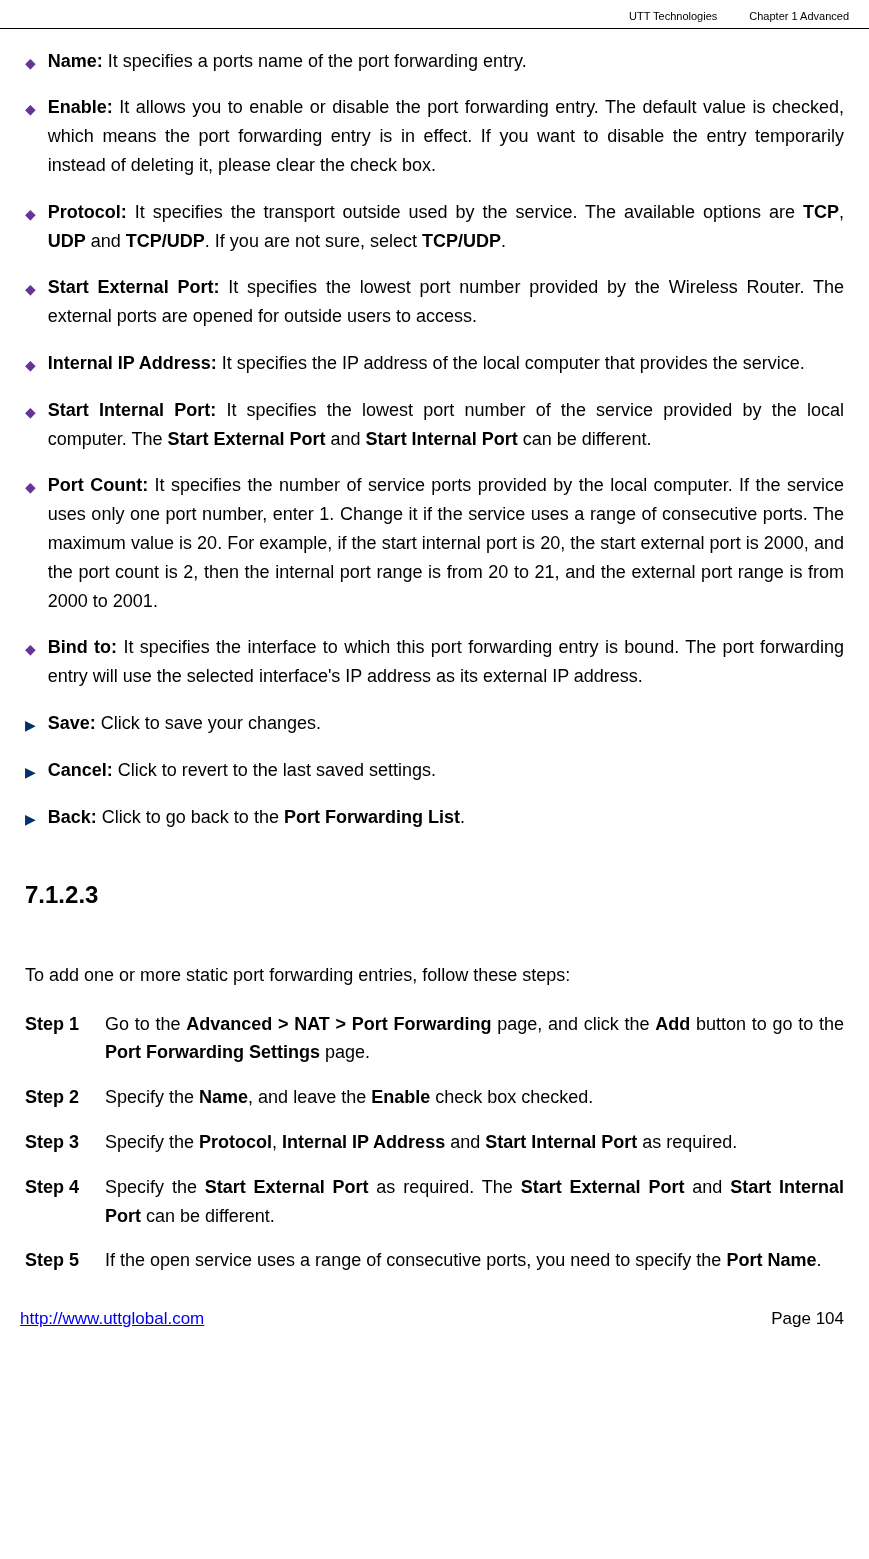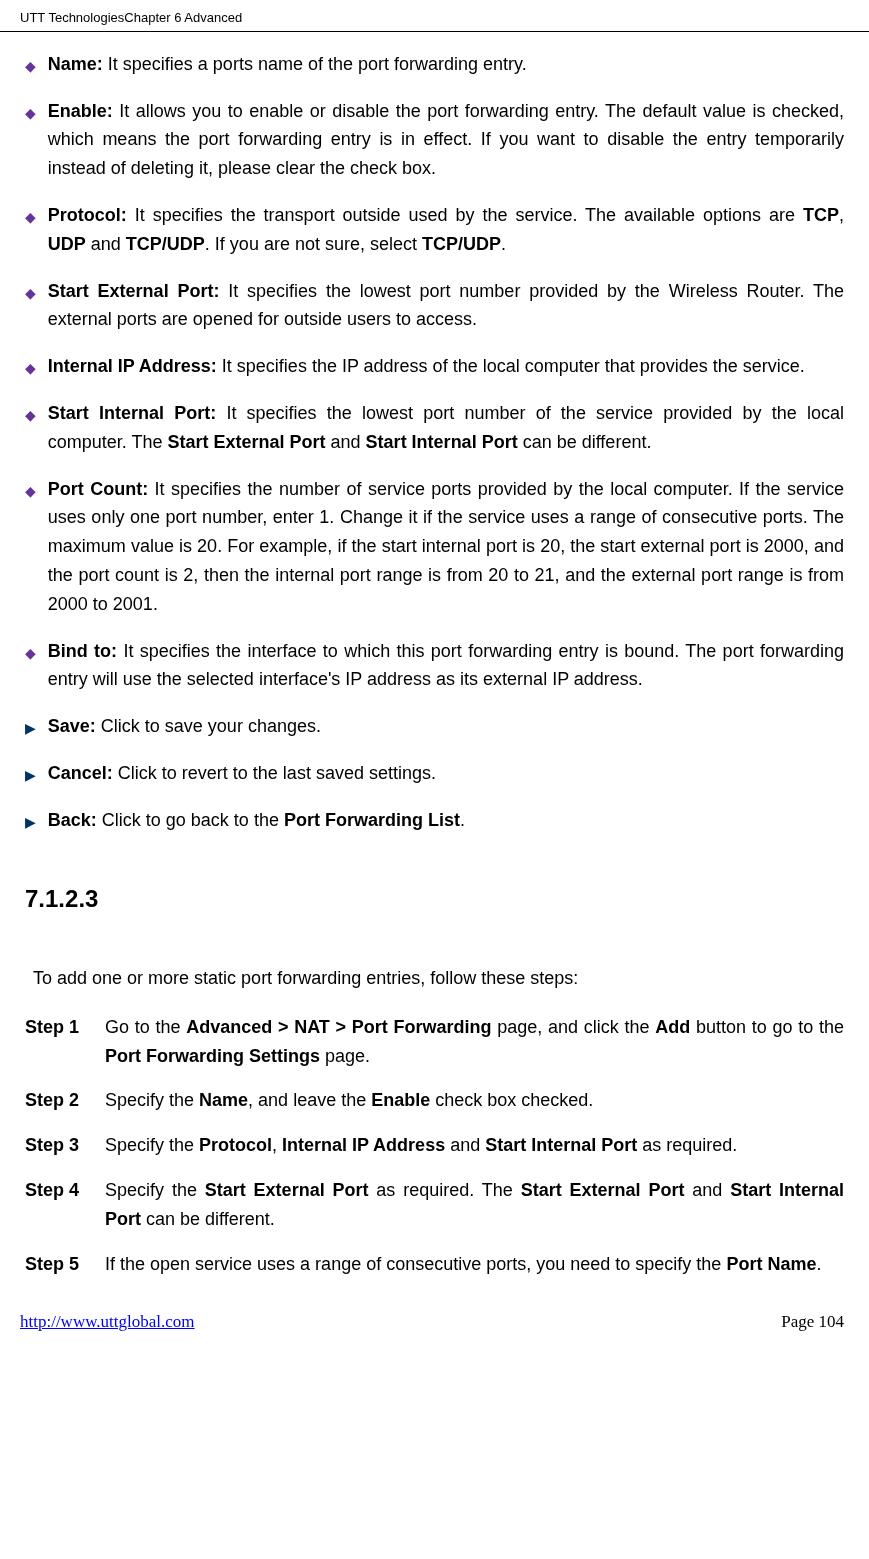--- a/index.html
+++ b/index.html
@@ -6,24 +6,25 @@
       font-family: Arial, sans-serif;
       width: 869px;
       margin: 0;
       padding: 0;
       font-size: 18px;
       line-height: 1.6;
       color: #000;
     }
     .header {
       display: flex;
-      justify-content: flex-start;
+      justify-content: flex-end;
       padding: 8px 20px 2px 20px;
-      font-size: 13px;
+      font-size: 11px;
       border-bottom: 1px solid #000;
+      gap: 32px;
     }
     .content {
       padding: 0 25px;
     }
     .bullet-item {
       display: flex;
       margin-top: 18px;
       text-align: justify;
     }
     .diamond {
@@ -47,56 +48,55 @@
       display: flex;
       font-size: 24px;
       font-weight: bold;
       margin-top: 45px;
       margin-bottom: 46px;
     }
     .section-num {
       min-width: 185px;
     }
     .intro-text {
-      margin: 20px 8px;
+      margin: 20px 0;
     }
     .step {
       display: flex;
       margin-top: 16px;
       text-align: justify;
     }
     .step-label {
       font-weight: bold;
       min-width: 80px;
       flex-shrink: 0;
     }
     .step-text {
       flex: 1;
     }
     .footer {
       display: flex;
       justify-content: space-between;
       padding: 30px 25px 10px 20px;
       font-size: 17px;
-      font-family: Liberation Serif, serif;
     }
     .footer-link {
       color: #0000ee;
       text-decoration: underline;
     }
     b {
       font-weight: bold;
     }
   </style>
 </head>
 <body>
 
 <div class="header">
   <span>UTT Technologies</span>
-  <span>Chapter 6 Advanced</span>
+  <span>Chapter 1 Advanced</span>
 </div>
 
 <div class="content">
 
   <div class="bullet-item">
     <span class="diamond">◆</span>
     <span class="bullet-text"><b>Name:</b><span> It specifies a ports name of the port forwarding entry.</span></span>
   </div>
 
   <div class="bullet-item">

